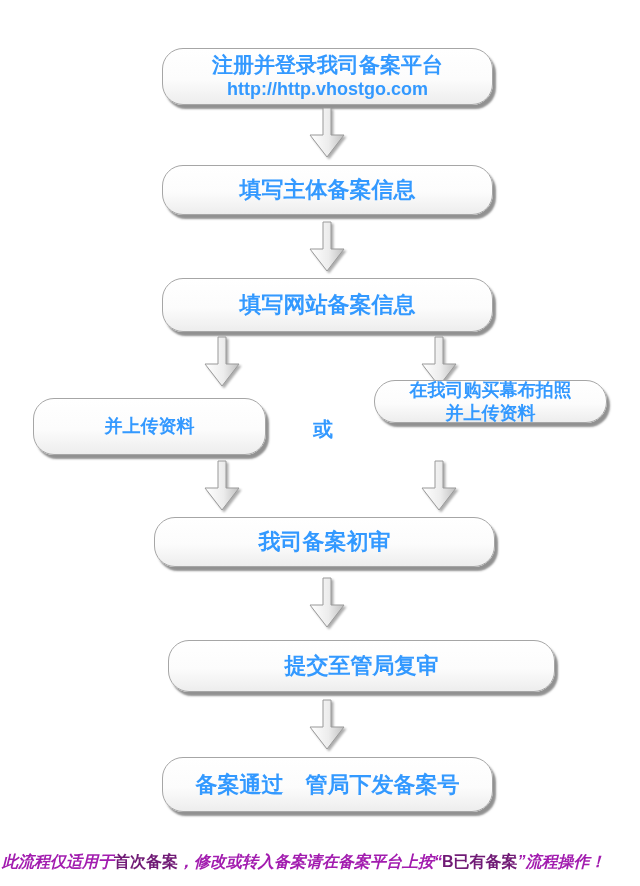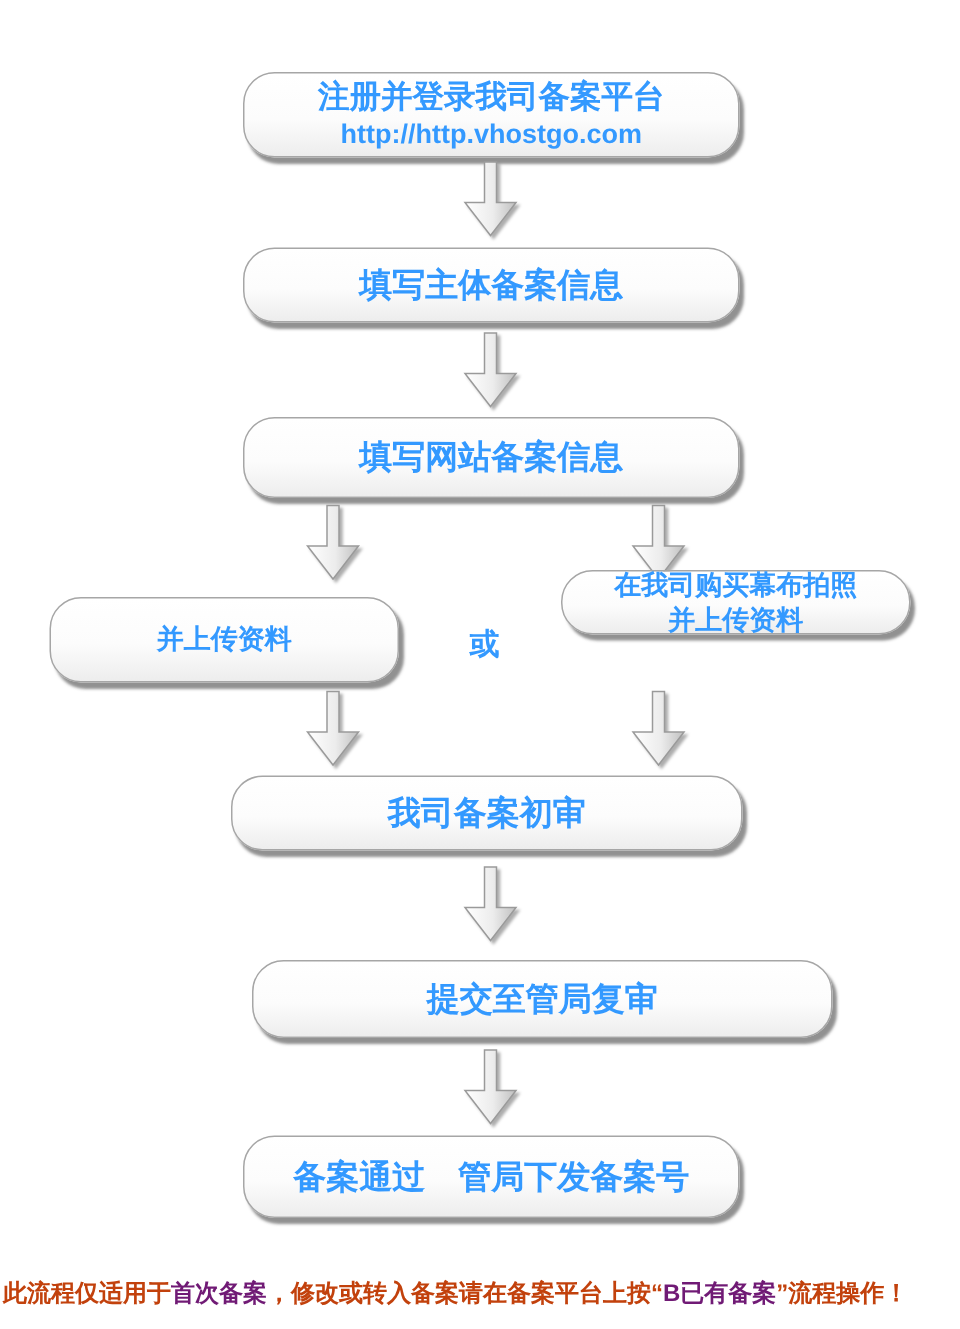--- a/index.html
+++ b/index.html
@@ -46,21 +46,21 @@
     filter: drop-shadow(2px 2px 1px rgba(0,0,0,0.32));
   }
   .footer-note {
     position: absolute;
     left: 2px; top: 852px; width: 638px;
     font-size: 16px;
     font-weight: bold;
     white-space: nowrap;
     color: #2e86e0;
   }
-  .footer-note .blue { color: #c2410c; }
+  .footer-note .blue { color: #a21caf; font-style: italic; }
   .footer-note .red { color: #701a75; }
   .defs-holder { position: absolute; width: 0; height: 0; overflow: hidden; }
 </style>
 </head>
 <body>
 
 <div id="stage">
 
   <svg class="defs-holder" aria-hidden="true">
     <defs>

